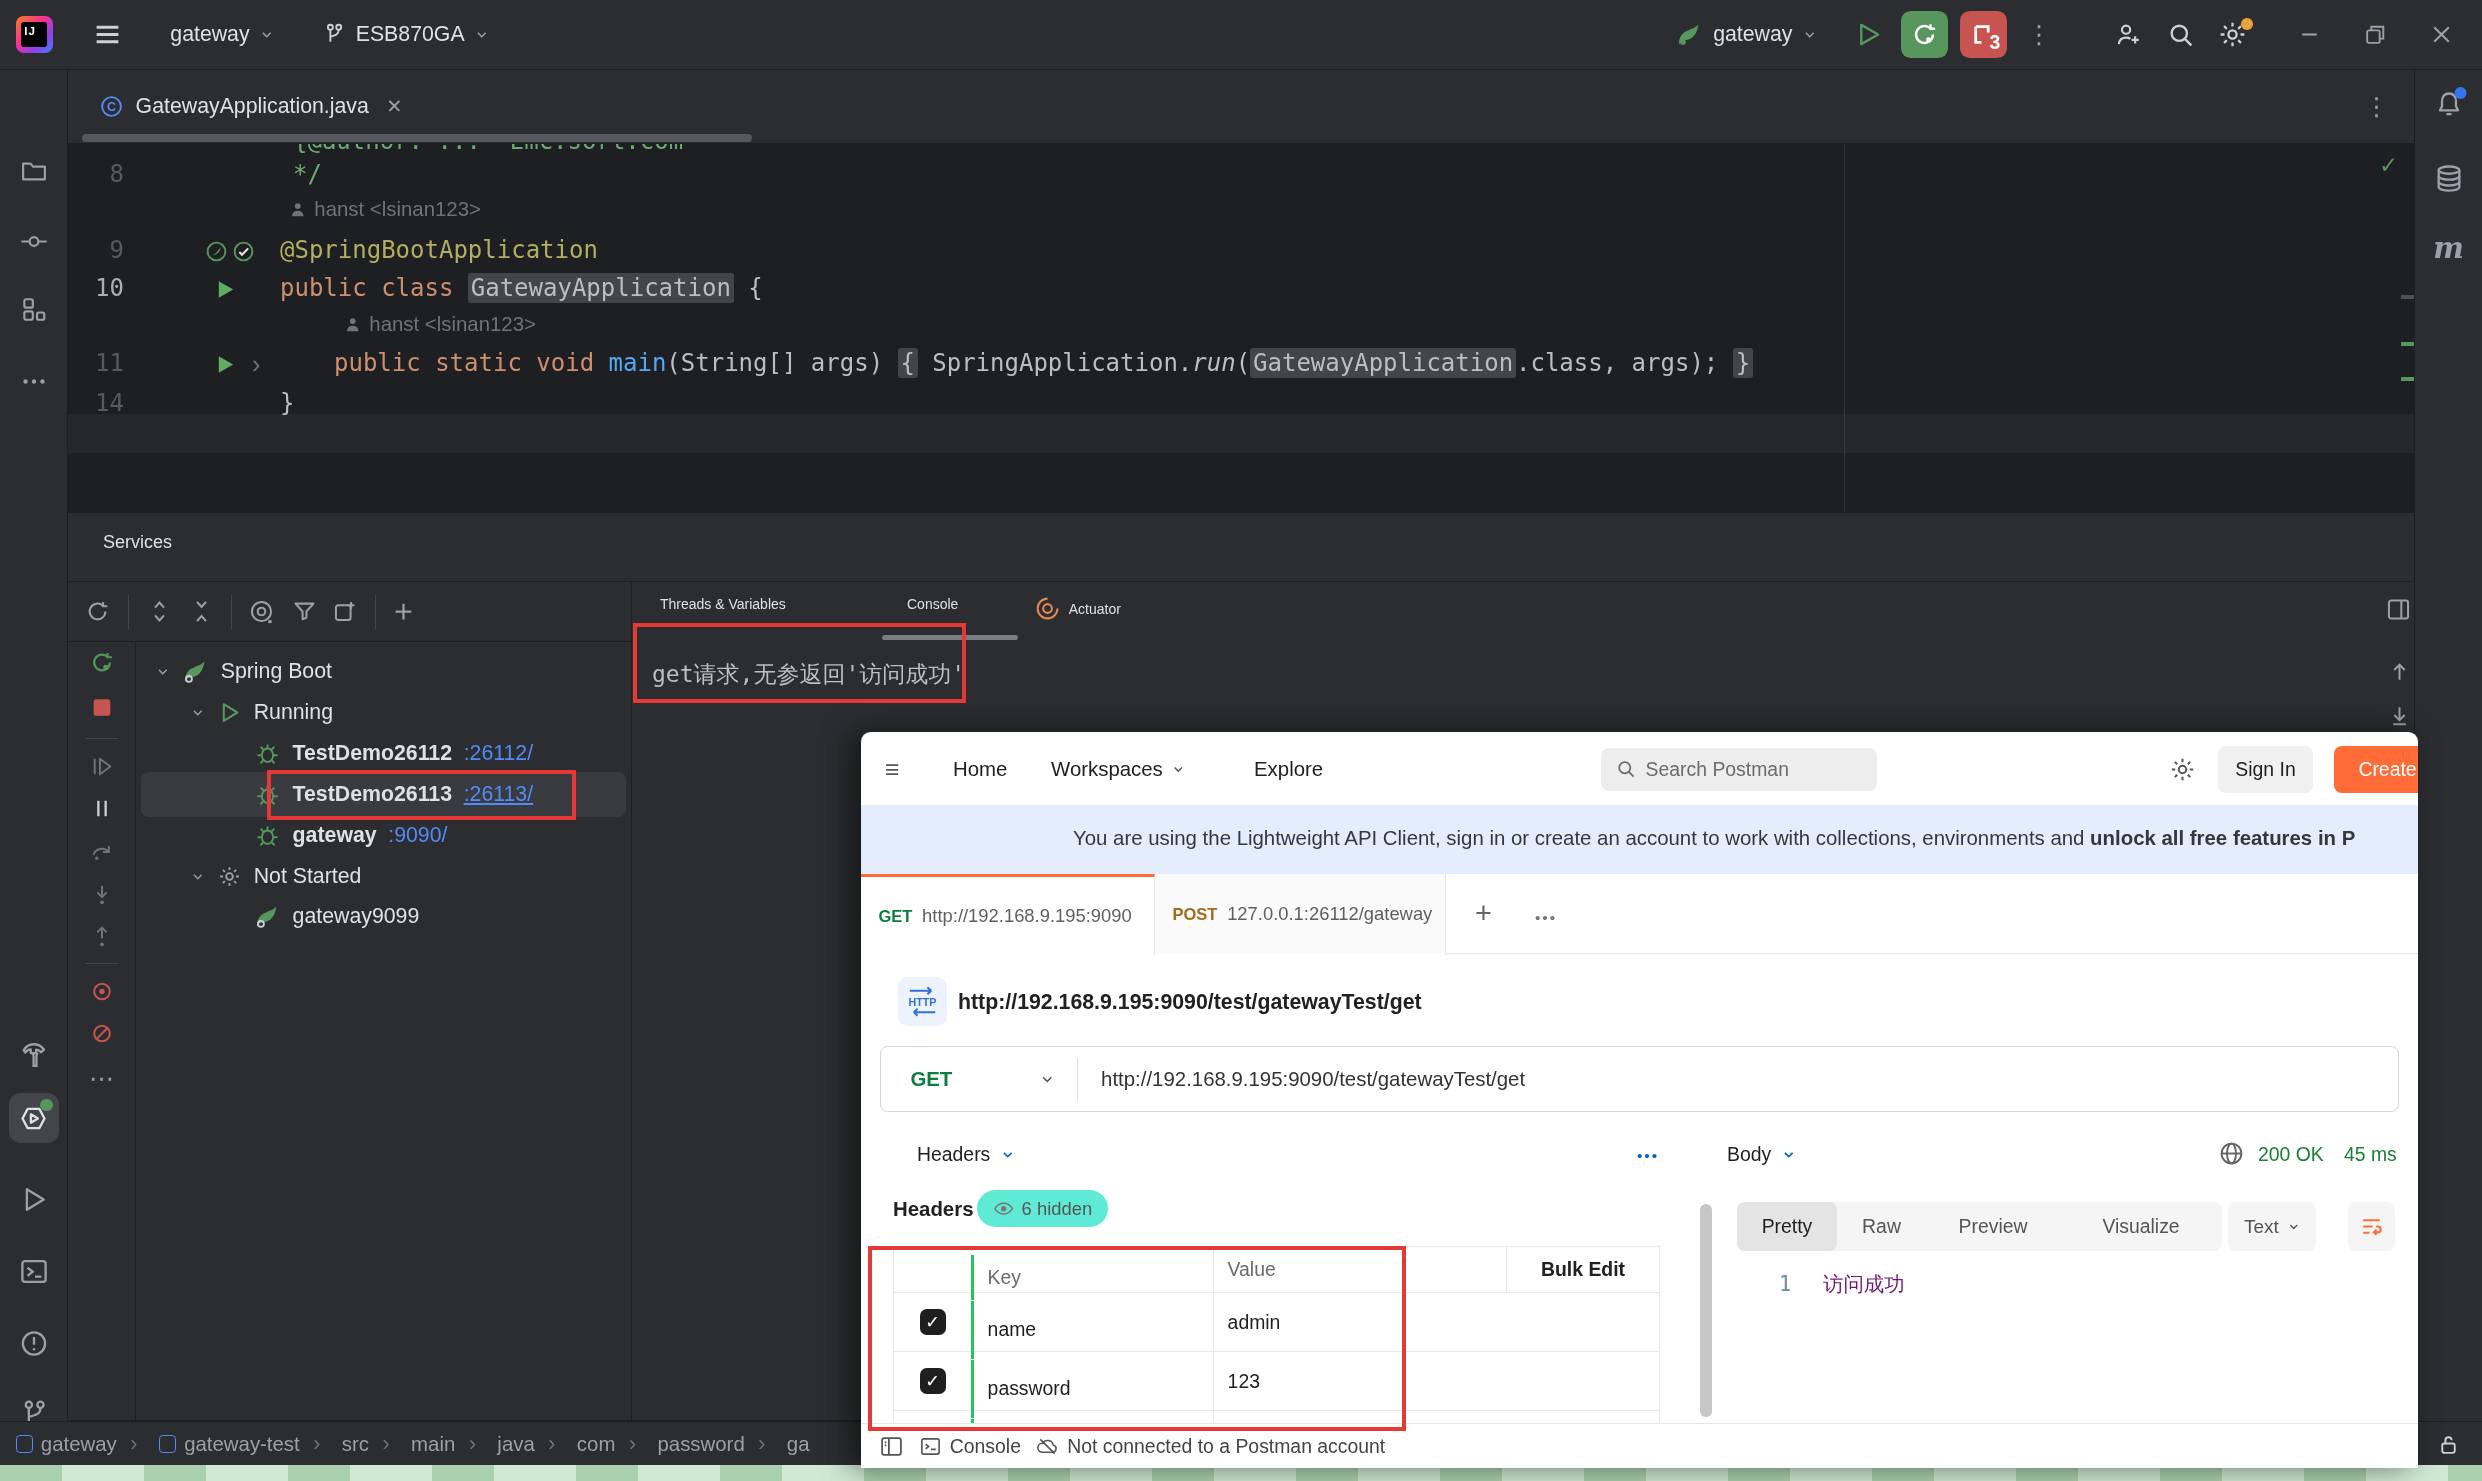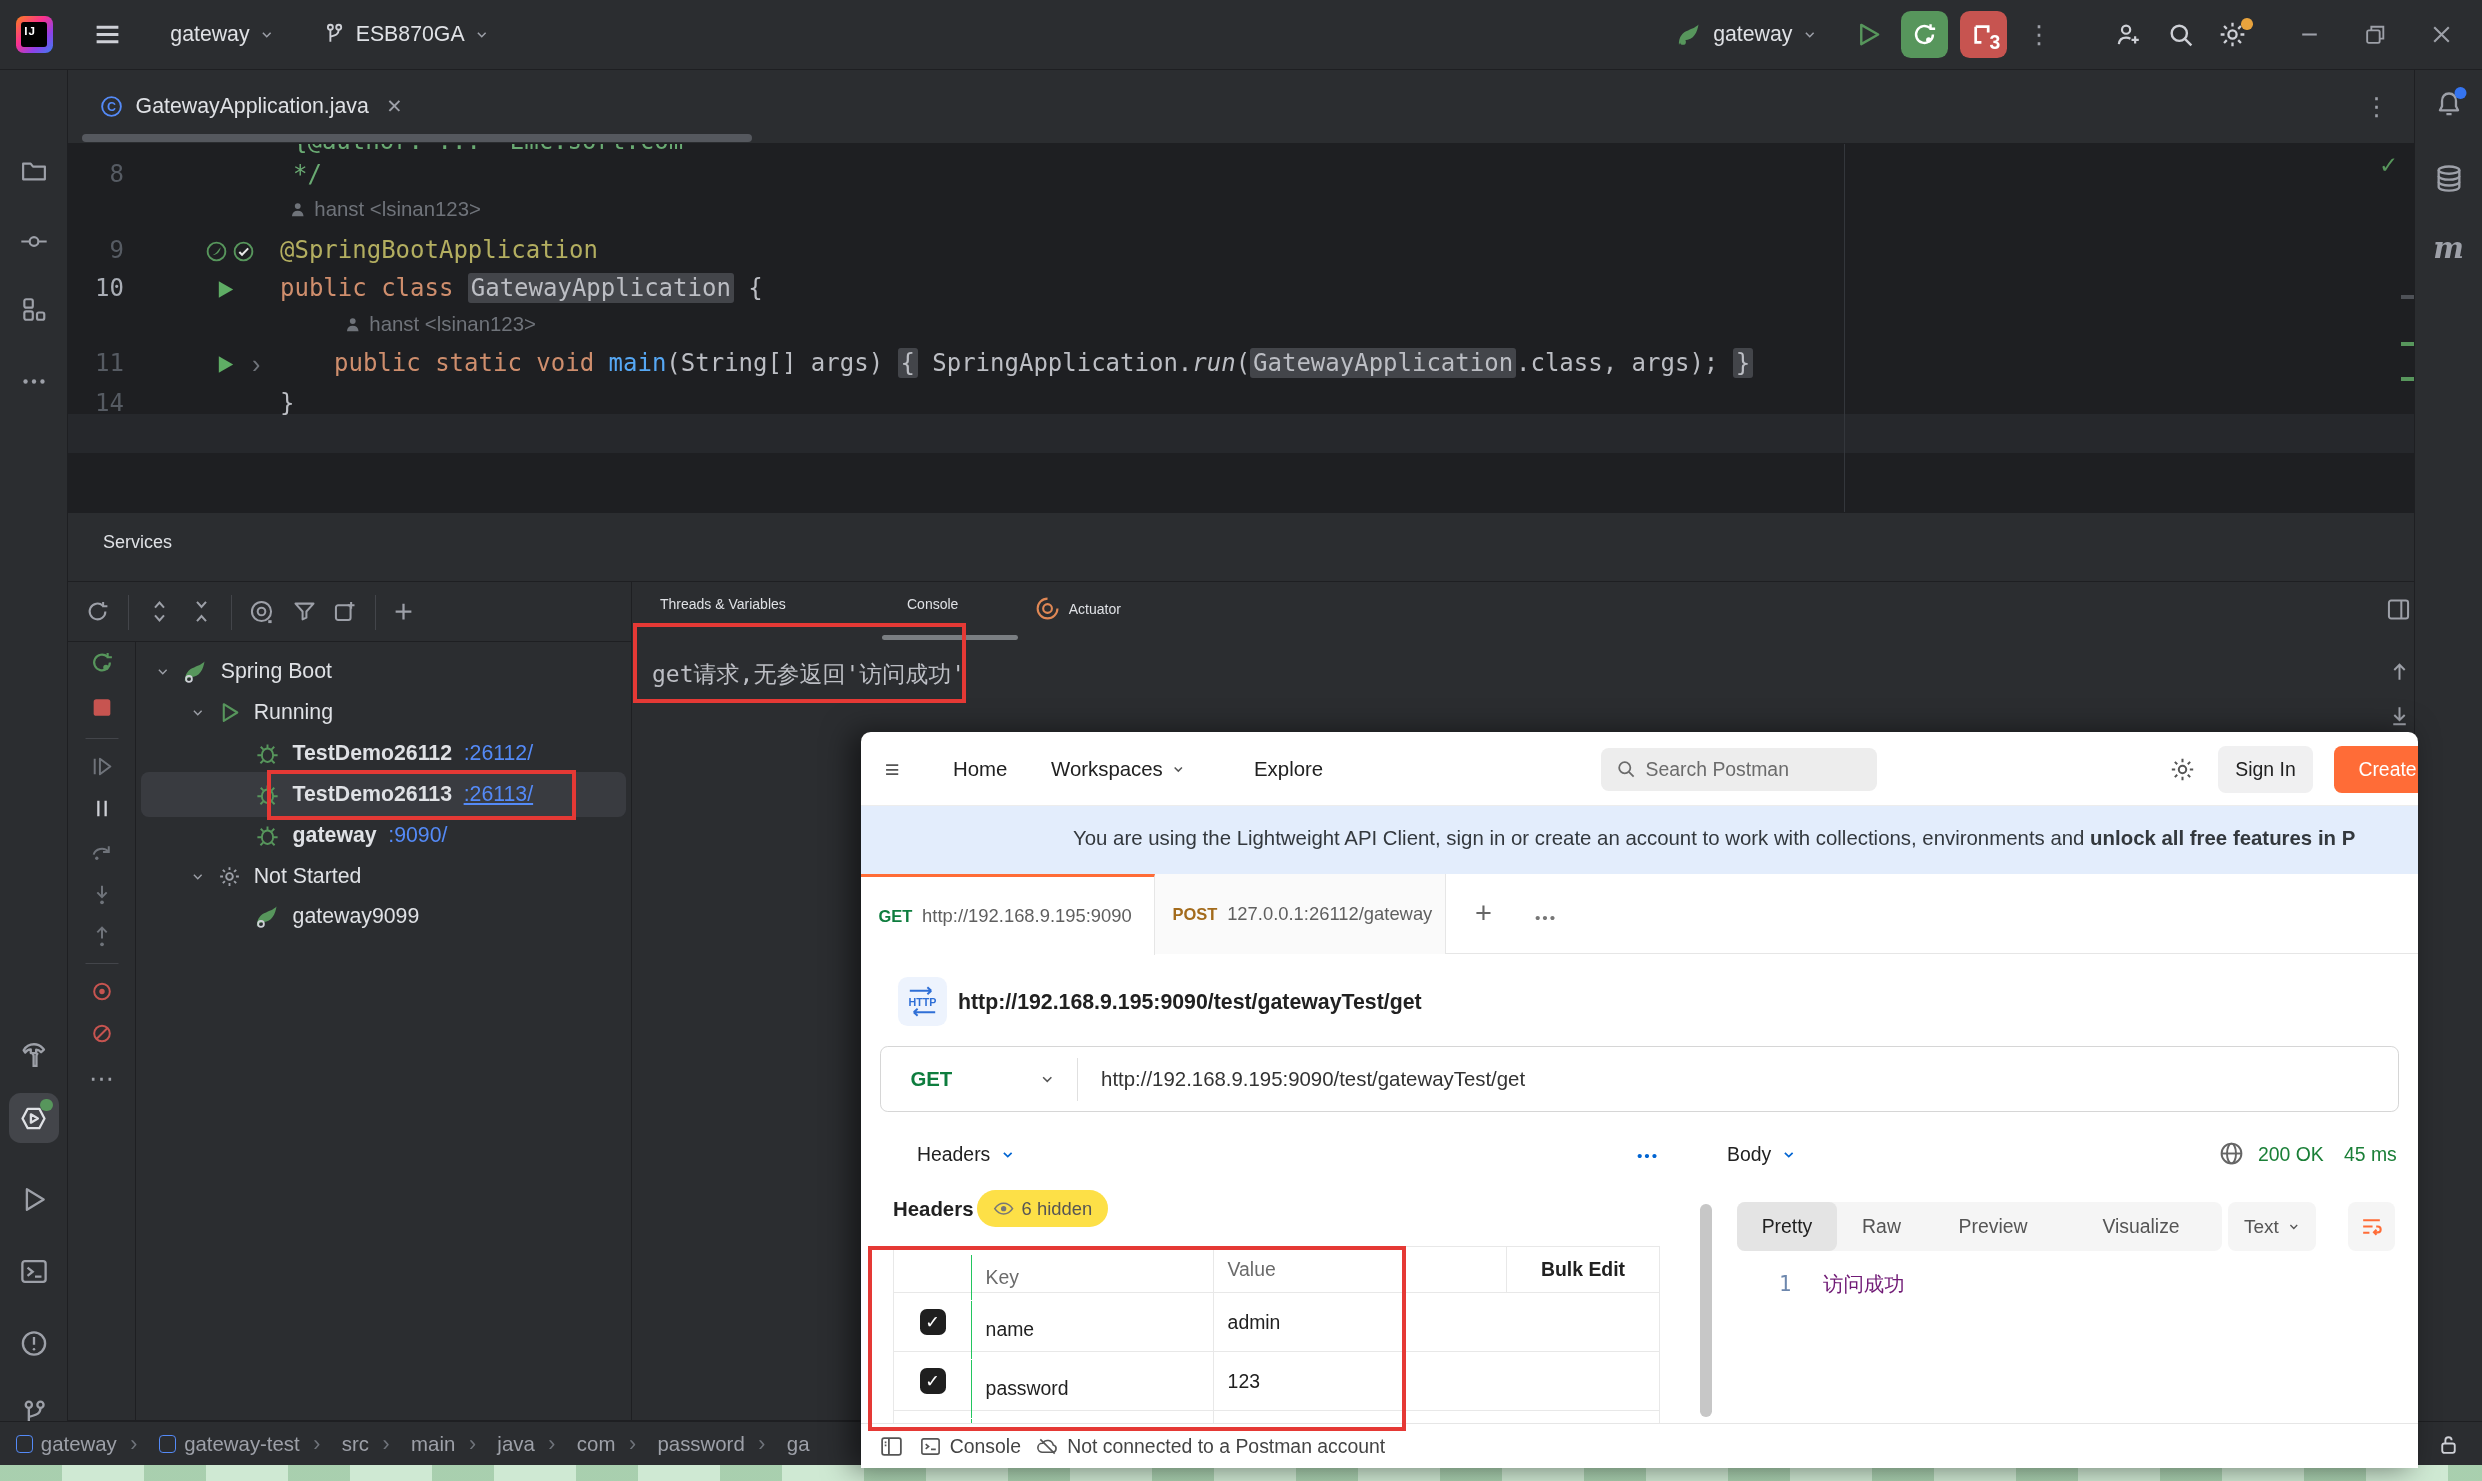--- a/index.html
+++ b/index.html
@@ -89,28 +89,28 @@
   .pm-banner{ position:absolute; left:0; top:74px; width:100%; height:68px; background:#e3edfc; overflow:hidden; }
   .pm-banner-text{ position:absolute; left:212px; top:21.3px; white-space:nowrap; font-size:20.4px; color:#33383d; }
   .pm-tabbar{ position:absolute; left:0; top:142px; width:100%; height:80px; border-bottom:1px solid #e6e6e6; background:#fff; }
   .pm-tab{ position:absolute; top:0; height:80px; display:flex; align-items:center; gap:9.7px; padding:0 17.5px; overflow:hidden; white-space:nowrap; }
   .pm-tab .meth{ font-size:16.5px; font-weight:bold; }
   .pm-tab .lbl{ font-size:18.4px; color:#5f5f5f; }
   .pm-urltitle{ position:absolute; left:97px; top:258px; font-size:21.3px; font-weight:bold; color:#212121; }
   .pm-reqrow{ position:absolute; left:19.4px; top:314px; width:1519px; height:66px; border:1px solid #d6d6d6; border-radius:7.8px;
     display:flex; align-items:center; }
   .pm-sec-label{ font-size:19.4px; color:#212121; }
-  .pm-pill{ position:absolute; left:116px; top:458px; height:37px; border-radius:18.4px; background:#fde047;
+  .pm-pill{ position:absolute; left:116px; top:458px; height:37px; border-radius:18.4px; background:#5eead4;
     display:flex; align-items:center; gap:7.8px; padding:0 15.5px; color:#555; font-size:18.4px; }
   .pm-table{ position:absolute; left:32px; top:514px; width:767px; border:1px solid #e8e8e8; font-size:19.4px; }
   .pm-tr{ display:flex; border-top:1px solid #e8e8e8; height:59px; align-items:center; }
   .pm-tr.hd{ border-top:none; height:45px; color:#6b6b6b; }
   .pm-td{ padding-left:13.6px; }
   .c0{ width:77px; display:flex; justify-content:center; }
-  .c1{ width:242px; border-left:1px solid #22c55e; height:100%; display:flex; align-items:center;margin-top:15px; }
+  .c1{ width:242px; border-left:3px solid #22c55e; height:100%; display:flex; align-items:center;margin-top:15px; }
   .c2{ width:293px; border-left:1px solid #e8e8e8; height:100%; display:flex; align-items:center; }
   .c3{ width:153px; border-left:1px solid #e8e8e8; height:100%; display:flex; align-items:center; justify-content:center; }
   .chk{ width:26px; height:26px; background:#1f1f1f; border-radius:6.8px; color:#fff; font-size:17.5px;
     display:flex; align-items:center; justify-content:center; }
   .pm-views{ position:absolute; left:876px; top:470px; width:485px; height:49px; background:#f5f5f5; border-radius:7.8px;
     display:flex; align-items:center; color:#555; font-size:19.4px; }
   .pm-seg{ height:49px; display:flex; align-items:center; justify-content:center; }
   .pm-footer{ position:absolute; left:0; top:691px; width:100%; height:45px; background:#fff; border-top:1px solid #e6e6e6;
     display:flex; align-items:center; gap:15.5px; padding-left:17.5px; color:#444; font-size:19.4px; z-index:5; }
   .bluedots{ color:#0265d2; letter-spacing:1.9px; font-size:15.5px; }

